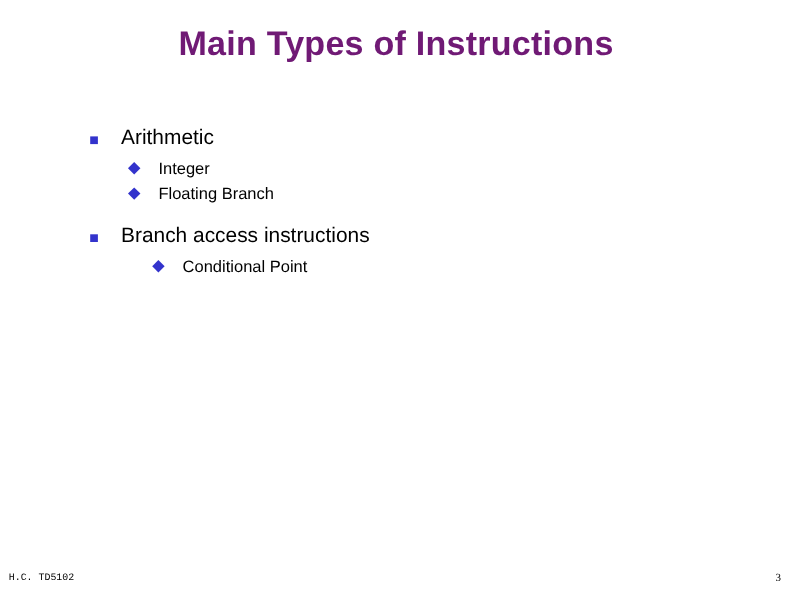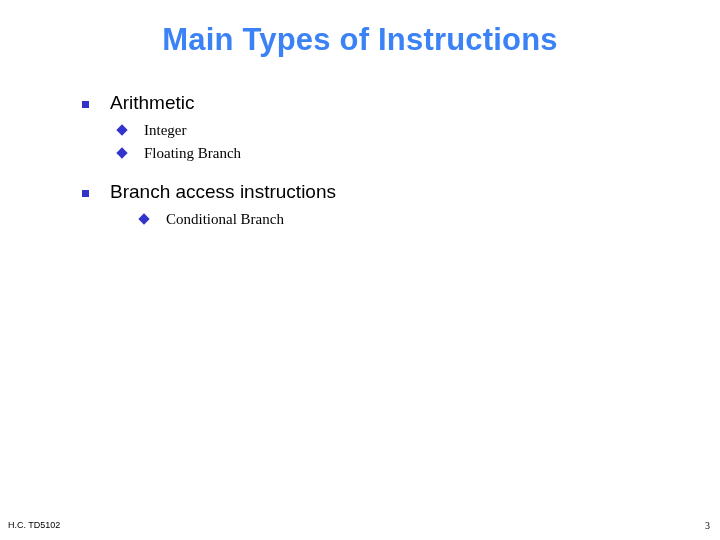--- a/index.html
+++ b/index.html
@@ -21,28 +21,28 @@
     box-sizing: border-box;
   }
   .slide-title {
     position: absolute;
     left: 0;
     top: 22px;
     width: 720px;
     text-align: center;
     font-size: 31px;
     font-weight: bold;
-    color: #3b82f6;
+    color: #701a75;
     letter-spacing: 0.2px;
     white-space: nowrap;
   }
   .body-area {
     position: absolute;
     left: 72px;
-    top: 92px;
+    top: 115px;
     width: 600px;
   }
   .lvl1 {
     position: relative;
     padding-left: 38px;
     font-size: 19px;
     color: #000000;
     line-height: 1.18;
     margin-bottom: 2px;
   }
@@ -59,21 +59,20 @@
     margin-top: 7px;
     margin-bottom: 18px;
   }
   .lvl2 {
     position: relative;
     padding-left: 72px;
     font-size: 15px;
     color: #000000;
     line-height: 1.28;
     margin-bottom: 3px;
-    font-family: Liberation Serif, serif;
   }
   .lvl2 .bullet-d {
     position: absolute;
     left: 46px;
     top: 5px;
     width: 8px;
     height: 8px;
     background: #3333cc;
     transform: rotate(45deg);
     display: block;
@@ -89,21 +88,21 @@
   }
   .indent-mid .bullet-d {
     left: 56px;
   }
   .footer-left {
     position: absolute;
     left: 8px;
     bottom: 10px;
     font-size: 9px;
     color: #000000;
-    font-family: Liberation Sans, sans-serif;
+    font-family: Liberation Mono, monospace;
   }
   .footer-right {
     position: absolute;
     right: 10px;
     bottom: 9px;
     font-size: 10px;
     color: #000000;
     font-family: "Liberation Serif", serif;
   }
 </style>
@@ -132,21 +131,21 @@
     </div>
 
     <div class="lvl1">
       <span class="bullet"></span>
       <span>Branch access instructions</span>
     </div>
 
     <div class="lvl2-group">
       <div class="lvl2 indent-deep">
         <span class="bullet-d"></span>
-        <span>Conditional Branch</span>
+        <span>Conditional Point</span>
       </div>
     </div>
 
   </div>
 
   <div class="footer-left">H.C. TD5102</div>
   <div class="footer-right">3</div>
 
 </div>
 

